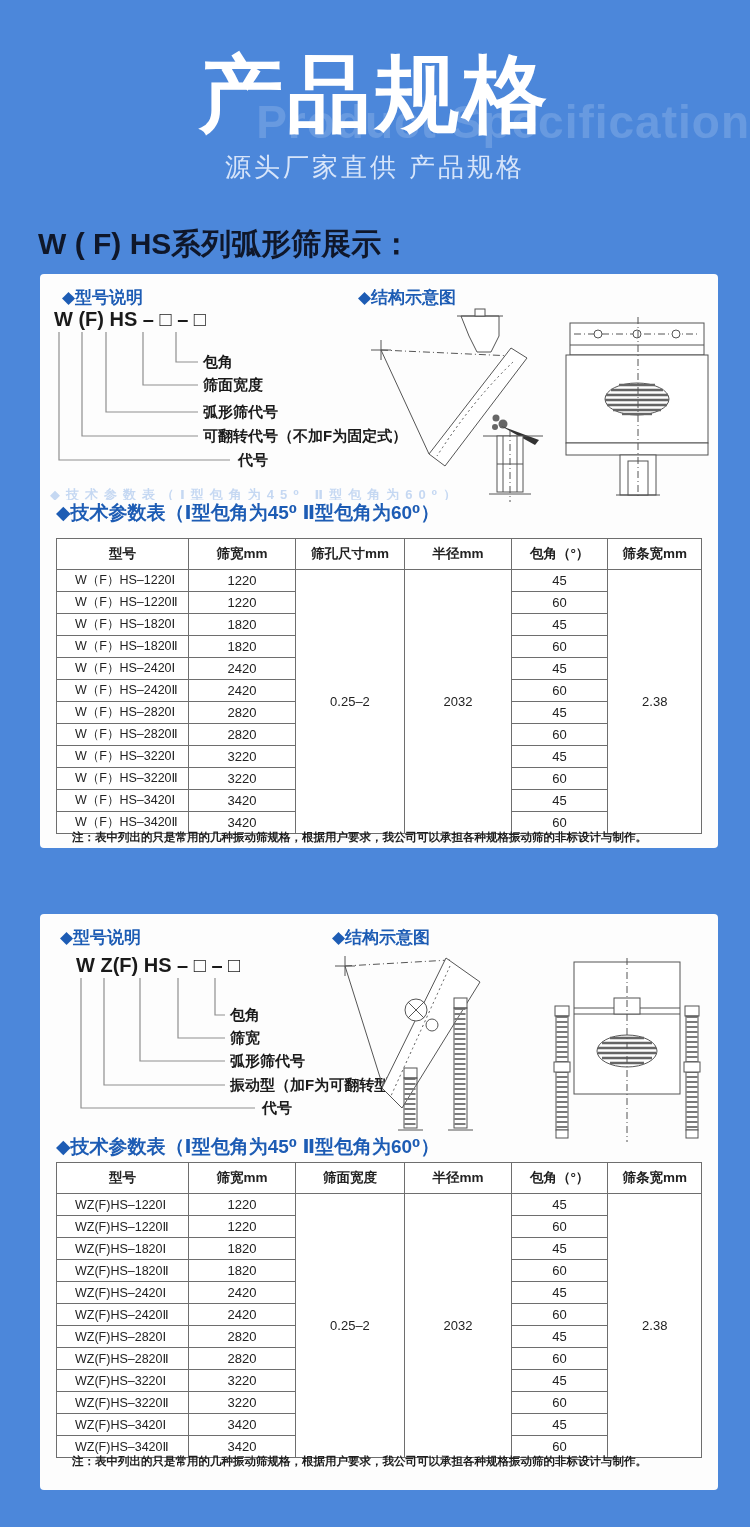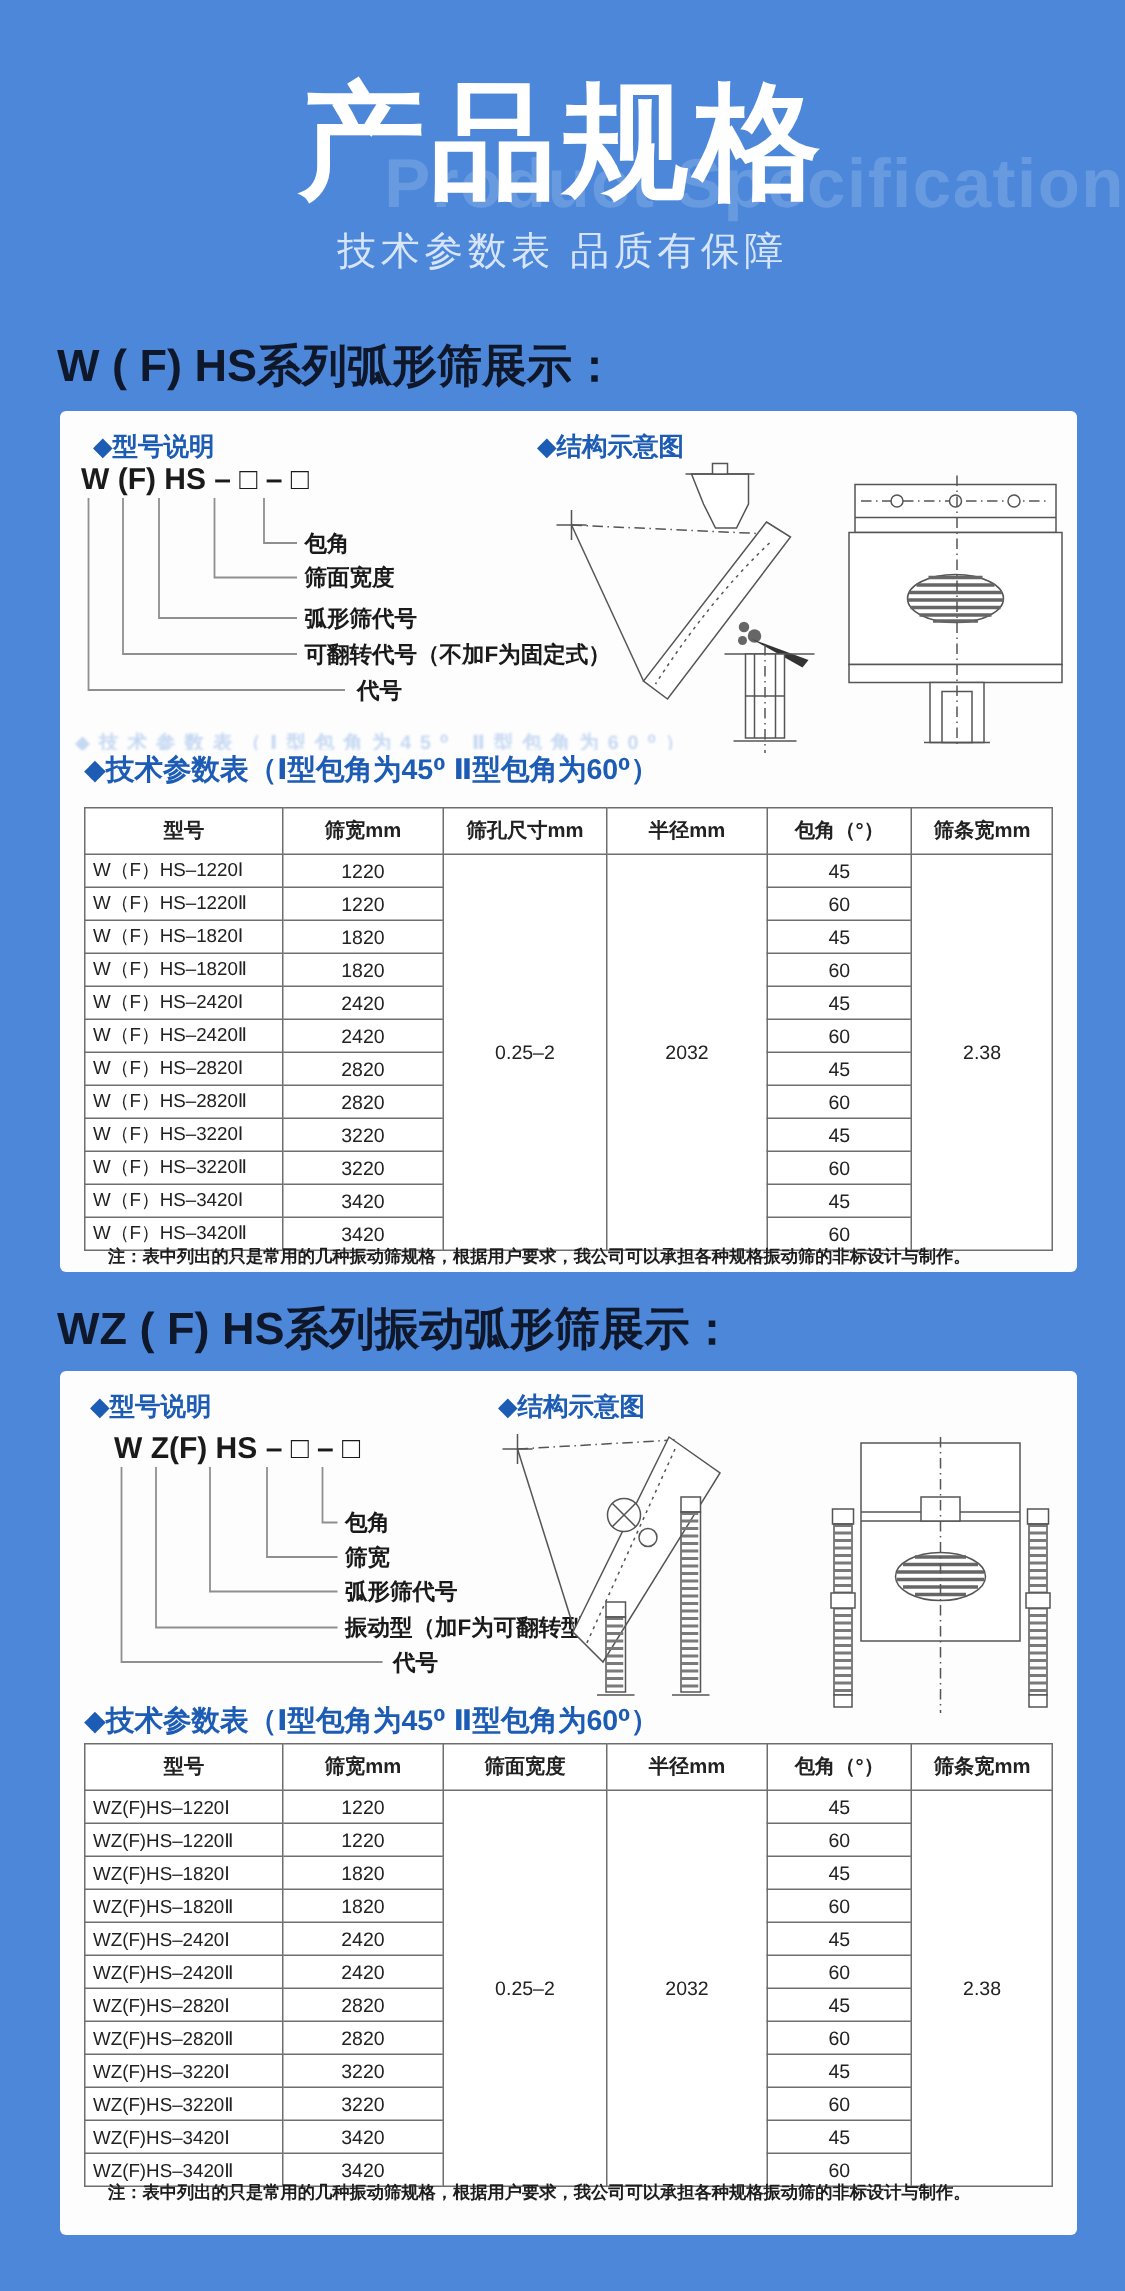--- a/index.html
+++ b/index.html
@@ -83,36 +83,36 @@
   .t1{top:264px;}
   .t2{top:248px;}
   .spec-table th{
     border:1px solid #6e6e6e;height:30px;padding:0;
     font-size:13.5px;font-weight:600;
   }
   .spec-table td{
     border:1px solid #6e6e6e;height:21px;padding:0;
     font-size:13px;text-align:center;vertical-align:middle;
   }
-  .spec-table td.cell-model{text-align:left;padding-left:5px;font-size:12.5px;white-space:nowrap;}
+  .spec-table td.cell-model{text-align:left;padding-left:18px;font-size:12.5px;white-space:nowrap;}
   .note{
     position:absolute;left:16px;width:650px;
     font-size:11.5px;font-weight:700;color:#1d1d1d;white-space:nowrap;margin-left:16px;
   }
   .n1{top:556px;}
   .n2{top:540px;}
 </style>
 </head>
 <body>
 
 <div class="page">
 
   <div class="ghost-en">Product Specification</div>
   <h1 class="main-title">产品规格</h1>
-  <div class="subtitle">技术参数表 品质有保障</div>
+  <div class="subtitle">源头厂家直供 产品规格</div>
 
   <h2 class="sec-heading sec1">W ( F) HS系列弧形筛展示：</h2>
 
   <section class="card card1">
     <div class="blue-label c1-lblmodel">◆型号说明</div>
     <div class="blue-label c1-lblstruct">◆结构示意图</div>
 
     <svg class="model-svg m1" width="470" height="200" viewBox="0 0 470 200">
       <text class="code-text" x="14" y="24">W (F) HS – □ – □</text>
       <path class="tree" d="M136,30 V60 H158"></path>
@@ -258,21 +258,20 @@
             <td class="cell-model">W（F）HS–3420Ⅱ</td>
             <td>3420</td>
             <td>60</td>
           </tr>
         </tbody>
       </table>
 
     <div class="note n1">注：表中列出的只是常用的几种振动筛规格，根据用户要求，我公司可以承担各种规格振动筛的非标设计与制作。</div>
   </section>
 
-  <h2 class="sec-heading sec2">WZ ( F) HS系列振动弧形筛展示：</h2>
 
   <section class="card card2">
     <div class="blue-label c2-lblmodel">◆型号说明</div>
     <div class="blue-label c2-lblstruct">◆结构示意图</div>
 
     <svg class="model-svg m2" width="470" height="195" viewBox="0 0 470 195">
       <text class="code-text" x="36" y="28">W Z(F) HS – □ – □</text>
       <path class="tree" d="M175,34 V71 H185"></path>
       <path class="tree" d="M138,34 V94 H185"></path>
       <path class="tree" d="M100,34 V117 H185"></path>

